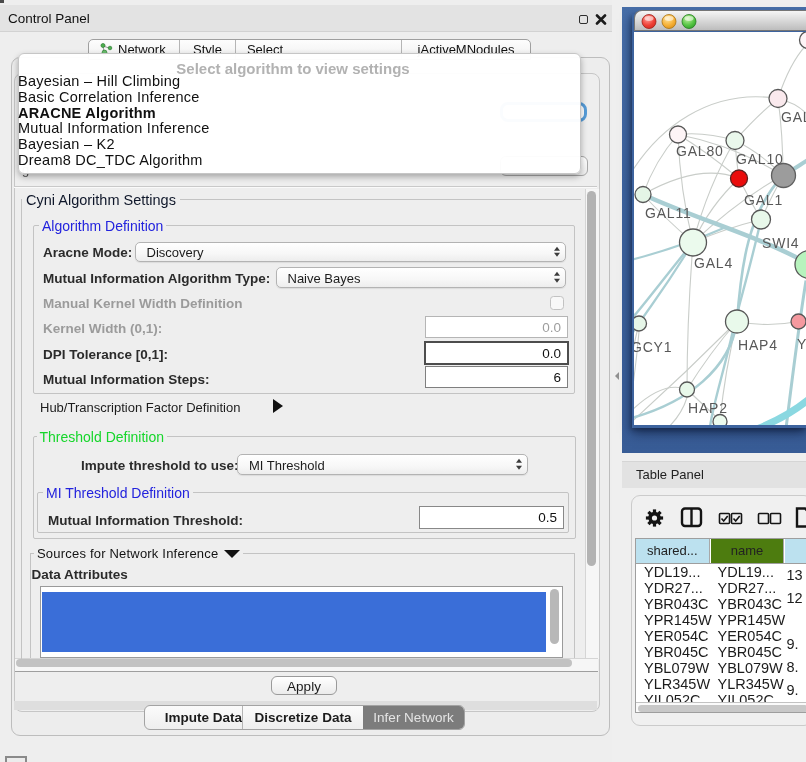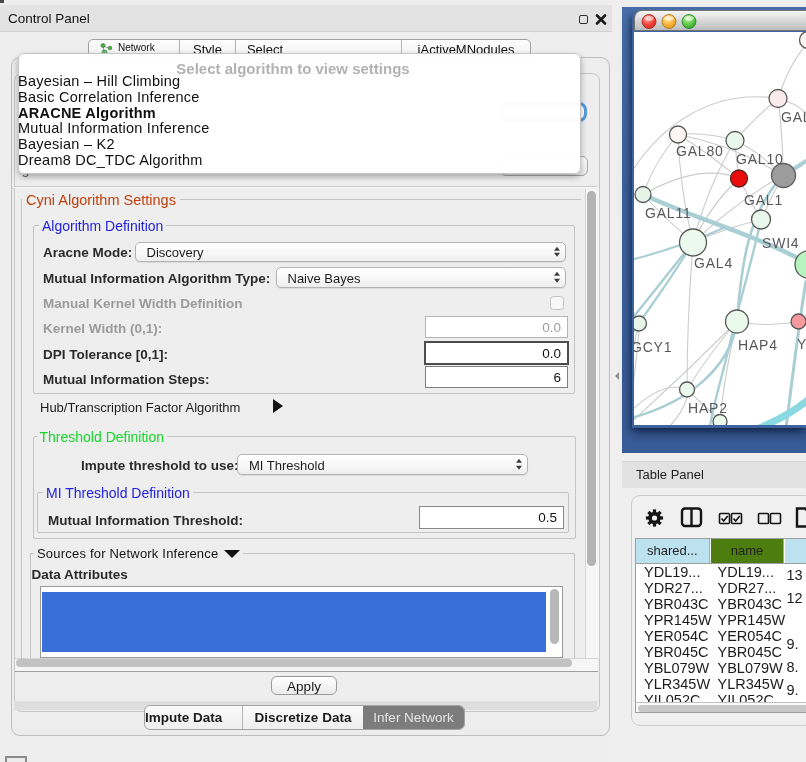--- a/index.html
+++ b/index.html
@@ -39,21 +39,21 @@
 <div class="abs" style="left:13.5px;top:72.5px;width:584px;height:637px;border:1px solid #c6c6c6;border-radius:8px;background:#eeeeee;"></div>
 
 <div class="abs" style="left:88px;top:38.5px;height:19px;display:flex;border:1px solid #9f9f9f;border-radius:5px 5px 0 0;overflow:hidden;background:linear-gradient(#fdfdfd,#f0f0f0);">
   <div style="width:90px;position:relative;">
     <svg style="position:absolute;left:11px;top:3px;" width="13" height="13" viewBox="0 0 13 13">
       <path d="M3 3 L9 5 M3 3 L4 9" stroke="#9a9a9a" stroke-width="1"></path>
       <circle cx="3" cy="2.5" r="2" fill="#4caf50" stroke="#2e7d32" stroke-width="0.7"></circle>
       <circle cx="10" cy="5" r="1.8" fill="#4caf50" stroke="#2e7d32" stroke-width="0.7"></circle>
       <circle cx="4.5" cy="9.5" r="2.4" fill="#66bb6a" stroke="#2e7d32" stroke-width="0.7"></circle>
     </svg>
-    <span style="position:absolute;left:29px;top:2.5px;font-size:10px;color:#111;">Network</span>
+    <span style="position:absolute;left:29px;top:2.5px;font-size:13px;color:#111;">Network</span>
   </div>
   <div style="width:55px;border-left:1px solid #b5b5b5;text-align:center;font-size:13px;color:#111;padding-top:2.5px;">Style</div>
   <div style="width:58px;border-left:1px solid #b5b5b5;text-align:center;font-size:13px;color:#111;padding-top:2.5px;">Select</div>
   <div style="width:106px;border-left:1px solid #b5b5b5;text-align:center;font-size:13px;color:#d2d2d2;padding-top:20px;background:#8a8a8a;margin-top:24px;">Cyni Toolbox</div>
   <div style="width:128px;border-left:1px solid #b5b5b5;text-align:center;font-size:13px;color:#111;padding-top:2.5px;">jActiveMNodules</div>
 </div>
 
 <div class="abs" style="left:500px;top:101.5px;width:81px;height:14px;border:3px solid #569cd8;border-radius:8px;background:#fff;"></div>
 <div class="abs" style="left:500px;top:155.5px;width:86px;height:18px;border:1px solid #a8a8a8;border-radius:6px;background:linear-gradient(#ffffff,#ececec);"></div>
 <div class="abs" style="left:22px;top:162px;font-size:13px;color:#555;">g</div>
@@ -61,21 +61,21 @@
 <div class="abs" style="left:14px;top:186.5px;width:583px;height:1px;background:#fafafa;"></div>
 
 <div class="abs" style="left:584.5px;top:189px;width:13px;height:470px;background:#f6f6f6;border-left:1px solid #d5d5d5;border-right:1px solid #cacaca;"></div>
 <div class="abs" style="left:586.5px;top:191px;width:9px;height:375px;background:#b3b3b3;border-radius:4.5px;"></div>
 
 <div class="abs" style="left:14.5px;top:657.5px;width:583px;height:12px;background:#f6f6f6;border-top:1px solid #d5d5d5;border-bottom:1px solid #9e9e9e;"></div>
 <div class="abs" style="left:16px;top:659px;width:556px;height:7.5px;background:#c2c2c2;border-radius:4px;"></div>
 
 <div class="abs" style="left:21px;top:198.5px;width:560px;height:1px;background:#c3c3c3;"></div>
 <div class="abs" style="left:21px;top:198.5px;width:1px;height:460px;background:#c3c3c3;"></div>
-<div class="abs" style="left:22px;top:192px;background:#eeeeee;padding:0 4px;font-size:14.5px;color:#c2410c;">Cyni Algorithm Settings</div>
+<div class="abs" style="left:22px;top:192px;background:#eeeeee;padding:0 4px;font-size:14.5px;color:#0f172a;">Cyni Algorithm Settings</div>
 
 <div class="gbox" style="left:33px;top:224.5px;width:540px;height:167px;">
   <span class="gtitle" style="color:#2222dd;">Algorithm Definition</span>
 </div>
 <div class="lbl" style="left:43px;top:244.5px;">Aracne Mode:</div>
 <div class="combo" style="left:134.5px;top:241.5px;width:429px;height:18.5px;">
   <span class="ct">Discovery</span>
   <div class="arrows">
       <div class="up"></div>
       <div class="dn"></div>
@@ -97,21 +97,21 @@
   </div>
 <div class="lbl" style="left:43px;top:347px;">DPI Tolerance [0,1]:</div>
 <div class="fld" style="left:424px;top:340.5px;width:141px;height:20px;border:2px solid #4d4d4d;">
     <span>0.0</span>
   </div>
 <div class="lbl" style="left:43px;top:372px;">Mutual Information Steps:</div>
 <div class="fld" style="left:424.5px;top:365.5px;width:141.5px;height:20.5px;border:1.5px solid #7f7f7f;">
     <span>6</span>
   </div>
 
-<div class="abs" style="left:40px;top:399.5px;font-size:13px;color:#1c1c1c;">Hub/Transcription Factor Algorithm</div>
+<div class="abs" style="left:40px;top:399.5px;font-size:13px;color:#1c1c1c;">Hub/Transcription Factor Definition</div>
 <div class="abs" style="left:273px;top:399px;width:0;height:0;border-top:7px solid transparent;border-bottom:7px solid transparent;border-left:10px solid #111;"></div>
 
 <div class="gbox" style="left:32.5px;top:435.5px;width:541px;height:101px;">
   <span class="gtitle" style="color:#15d62a;left:3px;">Threshold Definition</span>
 </div>
 <div class="lbl" style="left:81px;top:457.5px;">Impute threshold to use:</div>
 <div class="combo" style="left:237px;top:454px;width:289px;height:18.5px;">
   <span class="ct">MI Threshold</span>
   <div class="arrows">
       <div class="up"></div>
@@ -136,21 +136,21 @@
 <div class="abs" style="left:40px;top:585.5px;width:520.5px;height:70.5px;border:1px solid #9a9a9a;background:#fff;overflow:hidden;">
   <div style="position:absolute;left:1px;top:5.5px;width:504px;height:60px;background:#3a6ed8;"></div>
   <div style="position:absolute;left:509px;top:2.5px;width:9px;height:55px;background:#b8b8b8;border-radius:4.5px;"></div>
 </div>
 
 <div class="abs" style="left:271px;top:675.5px;width:66px;height:19.5px;border:1px solid #9a9a9a;border-radius:6px;background:linear-gradient(#ffffff,#ebebeb);text-align:center;font-size:13.5px;color:#1a1a1a;padding-top:2px;box-sizing:border-box;">Apply</div>
 
 <div class="abs" style="left:14px;top:701px;width:583px;height:8.5px;background:#dedede;"></div>
 
 <div class="abs" style="left:144px;top:705px;height:24.5px;display:flex;border:1px solid #a3a3a3;border-radius:6px;overflow:hidden;background:linear-gradient(#fbfbfb,#eeeeee);box-sizing:border-box;">
-  <div style="width:97px;text-align:left;font-size:13.5px;font-weight:bold;color:#1c1c1c;padding-top:4px;">Impute Data</div>
+  <div style="width:97px;text-align:right;font-size:13.5px;font-weight:bold;color:#1c1c1c;padding-top:4px;">Impute Data</div>
   <div style="width:120px;border-left:1px solid #b5b5b5;text-align:center;font-size:13.5px;font-weight:bold;color:#1c1c1c;padding-top:4px;">Discretize Data</div>
   <div style="width:101px;text-align:center;font-size:13.5px;color:#e4e4e4;padding-top:4px;background:#7c7c7c;">Infer Network</div>
 </div>
 
 <div class="abs" style="left:5px;top:755.5px;width:18px;height:12px;border:2px solid #8a8a8a;background:#ececec;"></div>
 
 <div class="abs" style="left:17.5px;top:53px;width:561px;height:118.5px;background:rgba(255,255,255,0.97);border:1px solid #c6c6c6;border-radius:6px;box-shadow:0 3px 6px rgba(0,0,0,0.3);z-index:30;">
   <div style="position:absolute;left:-6px;top:6px;width:100%;text-align:center;font-size:15px;font-weight:bold;color:#b2b2b2;">Select algorithm to view settings</div>
   <div style="position:absolute;left:-0.5px;top:20px;font-size:14.5px;letter-spacing:0.25px;color:#101010;line-height:15.8px;">
     Bayesian – Hill Climbing<br>

